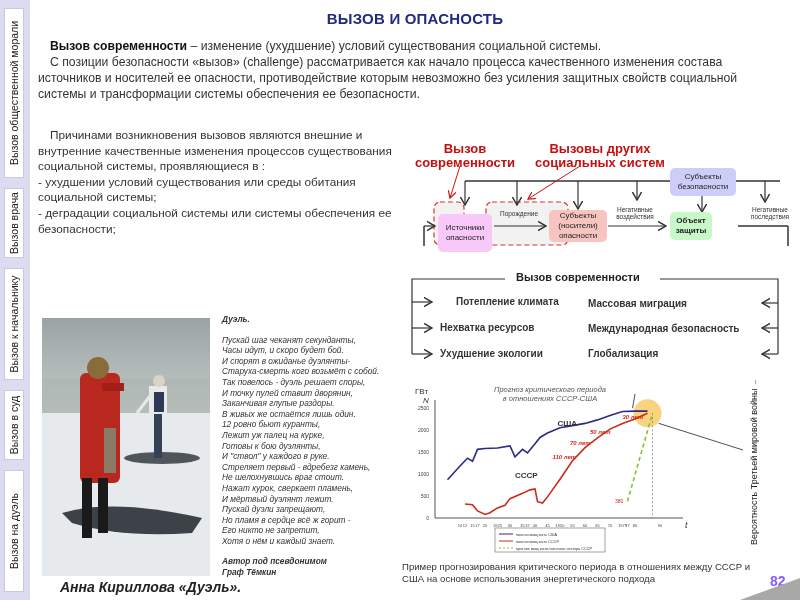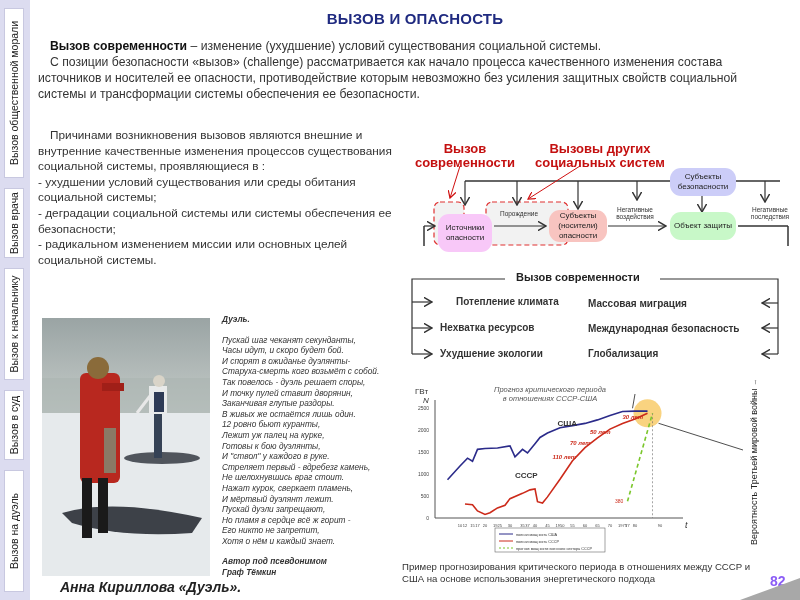--- a/index.html
+++ b/index.html
@@ -10,21 +10,21 @@
   .title{position:absolute;left:30px;width:770px;top:10px;text-align:center;font-size:15px;font-weight:bold;color:#1f2a80;letter-spacing:0.2px;}
   .intro{position:absolute;left:38px;top:38px;width:750px;font-size:12.2px;line-height:16px;color:#333;}
   .intro p{margin:0;}
   .intro b{color:#111;}
   .ind{padding-left:12px;}
   .causes{position:absolute;left:38px;top:128px;width:370px;font-size:11.8px;line-height:15.6px;color:#333;}
   .causes div{margin:0;}
   
   .diagram{position:absolute;left:410px;top:138px;width:390px;height:110px;}
   .diag-label{position:absolute;color:#c41010;font-weight:bold;font-size:13px;text-align:center;line-height:14px;}
-  .box{position:absolute;font-size:8px;text-align:center;line-height:10px;color:#222;border-radius:11px;display:flex;align-items:center;justify-content:center;}
+  .box{position:absolute;font-size:8px;text-align:center;line-height:10px;color:#222;border-radius:5px;display:flex;align-items:center;justify-content:center;}
   .small{position:absolute;font-size:6.5px;line-height:7px;color:#333;text-align:center;}
   .challenge{position:absolute;left:410px;top:270px;width:390px;height:100px;}
   .ch-title{position:absolute;left:100px;top:1px;font-size:11px;font-weight:bold;color:#222;background:#fff;padding:0 6px;}
   .ch-item{position:absolute;font-size:10px;font-weight:bold;color:#333;}
   
   .photo{position:absolute;left:42px;top:318px;width:168px;height:258px;overflow:hidden;}
   .caption{position:absolute;left:60px;top:579px;font-size:14px;font-style:italic;font-weight:bold;color:#222;}
   .poem{position:absolute;left:222px;top:314px;width:180px;font-size:8.3px;line-height:10.6px;font-style:italic;color:#333;}
   .poem .t{font-weight:bold;}
   .poem .au{font-weight:bold;}
@@ -58,21 +58,20 @@
 
 <div class="intro">
   <p class="ind"><b>Вызов современности</b><span> – изменение (ухудшение) условий существования социальной системы.</span></p>
   <p style="text-indent:12px;">С позиции безопасности «вызов» (challenge) рассматривается как начало процесса качественного изменения состава источников и носителей ее опасности, противодействие которым невозможно без усиления защитных свойств социальной системы и трансформации системы обеспечения ее безопасности.</p>
 </div>
 
 <div class="causes">
   <div style="text-indent:12px;">Причинами возникновения вызовов являются внешние и внутренние качественные изменения процессов существования социальной системы, проявляющиеся в :</div>
   <div>- ухудшении условий существования или среды обитания социальной системы;</div>
   <div>- деградации социальной системы или системы обеспечения ее безопасности;</div>
-  <div>- радикальном изменением миссии или основных целей социальной системы.</div>
 </div>
 
 <div class="diagram">
   <svg width="390" height="110" style="position:absolute;left:0;top:0;">
     <defs>
       <marker id="ah" markerWidth="8" markerHeight="8" refX="7" refY="4" orient="auto">
           <path d="M0,0 L7,4 L0,8" fill="none" stroke="#333" stroke-width="1.2"></path>
         </marker>
       <marker id="ahr" markerWidth="8" markerHeight="8" refX="7" refY="4" orient="auto">
           <path d="M0,0 L7,4 L0,8" fill="none" stroke="#d01010" stroke-width="1.2"></path>
@@ -96,21 +95,21 @@
     <line x1="50" y1="28" x2="40" y2="60" stroke="#d01010" stroke-width="1" marker-end="url(#ahr)"></line>
     <line x1="170" y1="28" x2="118" y2="61" stroke="#d01010" stroke-width="1" marker-end="url(#ahr)"></line>
   </svg>
   <div class="diag-label" style="left:0;top:4px;width:110px;">Вызов современности</div>
   <div class="diag-label" style="left:120px;top:4px;width:140px;">Вызовы других социальных систем</div>
   <div class="box" style="left:260px;top:30px;width:66px;height:28px;background:#cccdf8;">Субъекты безопасности</div>
   <div class="box" style="left:28px;top:76px;width:54px;height:38px;background:#f8c8f8;">Источники опасности</div>
   <div class="small" style="left:84px;top:72px;width:50px;">Порождение</div>
   <div class="box" style="left:139px;top:72px;width:58px;height:32px;background:#f8c4c0;">Субъекты (носители) опасности</div>
   <div class="small" style="left:200px;top:68px;width:50px;">Негативные воздействия</div>
-  <div class="box" style="left:260px;top:74px;width:66px;height:28px;background:#c8f8c8;">Объект защиты</div>
+  <div class="box" style="left:260px;top:74px;width:42px;height:28px;background:#c8f8c8;font-weight:bold;">Объект защиты</div>
   <div class="small" style="left:332px;top:68px;width:56px;">Негативные последствия</div>
 </div>
 
 <div class="challenge">
   <svg width="390" height="100" style="position:absolute;left:0;top:0;">
     <defs>
         <marker id="ah2" markerWidth="8" markerHeight="8" refX="7" refY="4" orient="auto">
           <path d="M0,0 L7,4 L0,8" fill="none" stroke="#333" stroke-width="1.2"></path>
         </marker>
       </defs>

